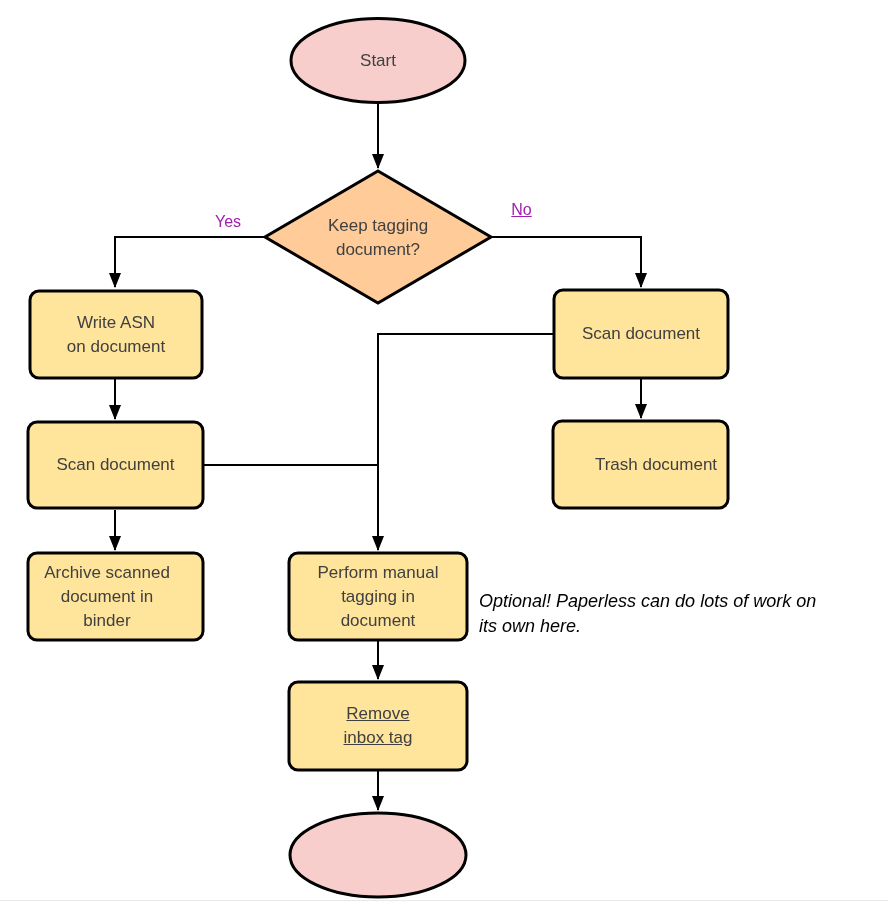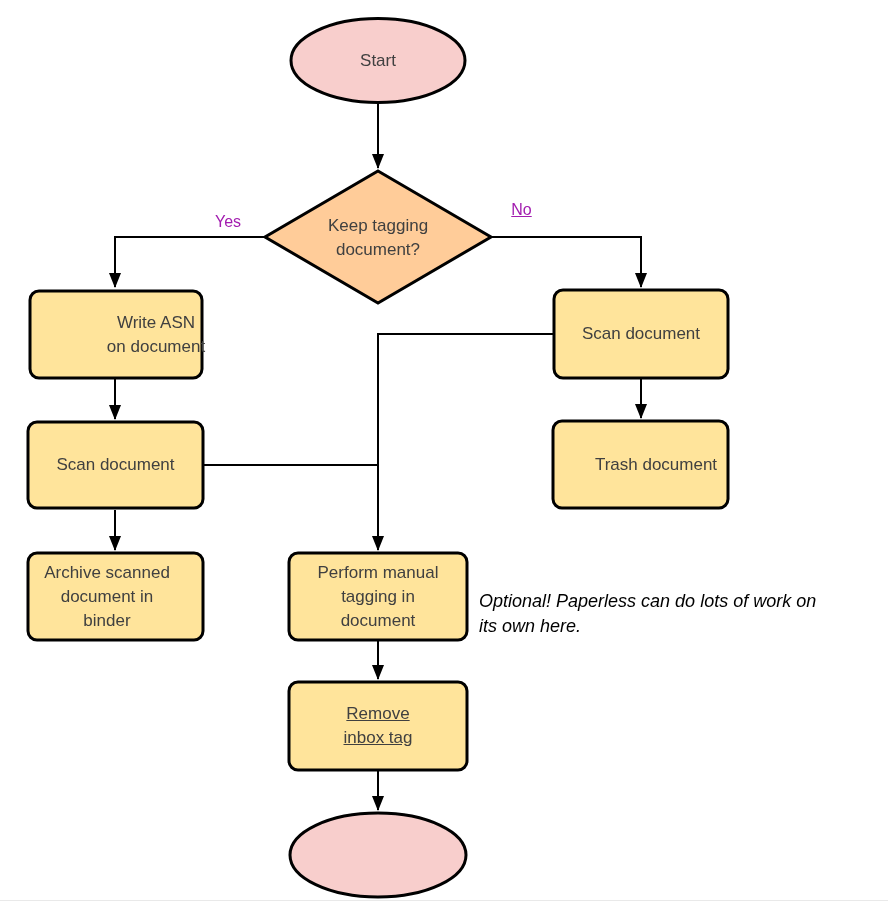--- a/index.html
+++ b/index.html
@@ -104,21 +104,21 @@
     <rect class="shape" x="289" y="553" width="178" height="87" rx="9" fill="#FFE49B"></rect>
     <rect class="shape" x="289" y="682" width="178" height="88" rx="9" fill="#FFE49B"></rect>
     <ellipse class="shape" cx="378" cy="855" rx="88" ry="42" fill="#F8CECC"></ellipse>
   </svg>
 
   <div class="node-label" style="left:290px; top:18px; width:176px; height:85px;">Start</div>
 
   <div class="node-label" style="left:278px; top:172px; width:200px; height:131px;">Keep tagging
 document?</div>
 
-  <div class="node-label" style="left:30px; top:291px; width:172px; height:87px;margin-left:40px;">Write ASN
+  <div class="node-label" style="left:30px; top:291px; width:172px; height:87px;">Write ASN
 on document</div>
 
   <div class="node-label" style="left:28px; top:422px; width:175px; height:86px;">Scan document</div>
 
   <div class="node-label" style="left:28px; top:553px; width:158px; height:87px;">Archive scanned
 document in
 binder</div>
 
   <div class="node-label" style="left:554px; top:290px; width:174px; height:88px;">Scan document</div>
 

